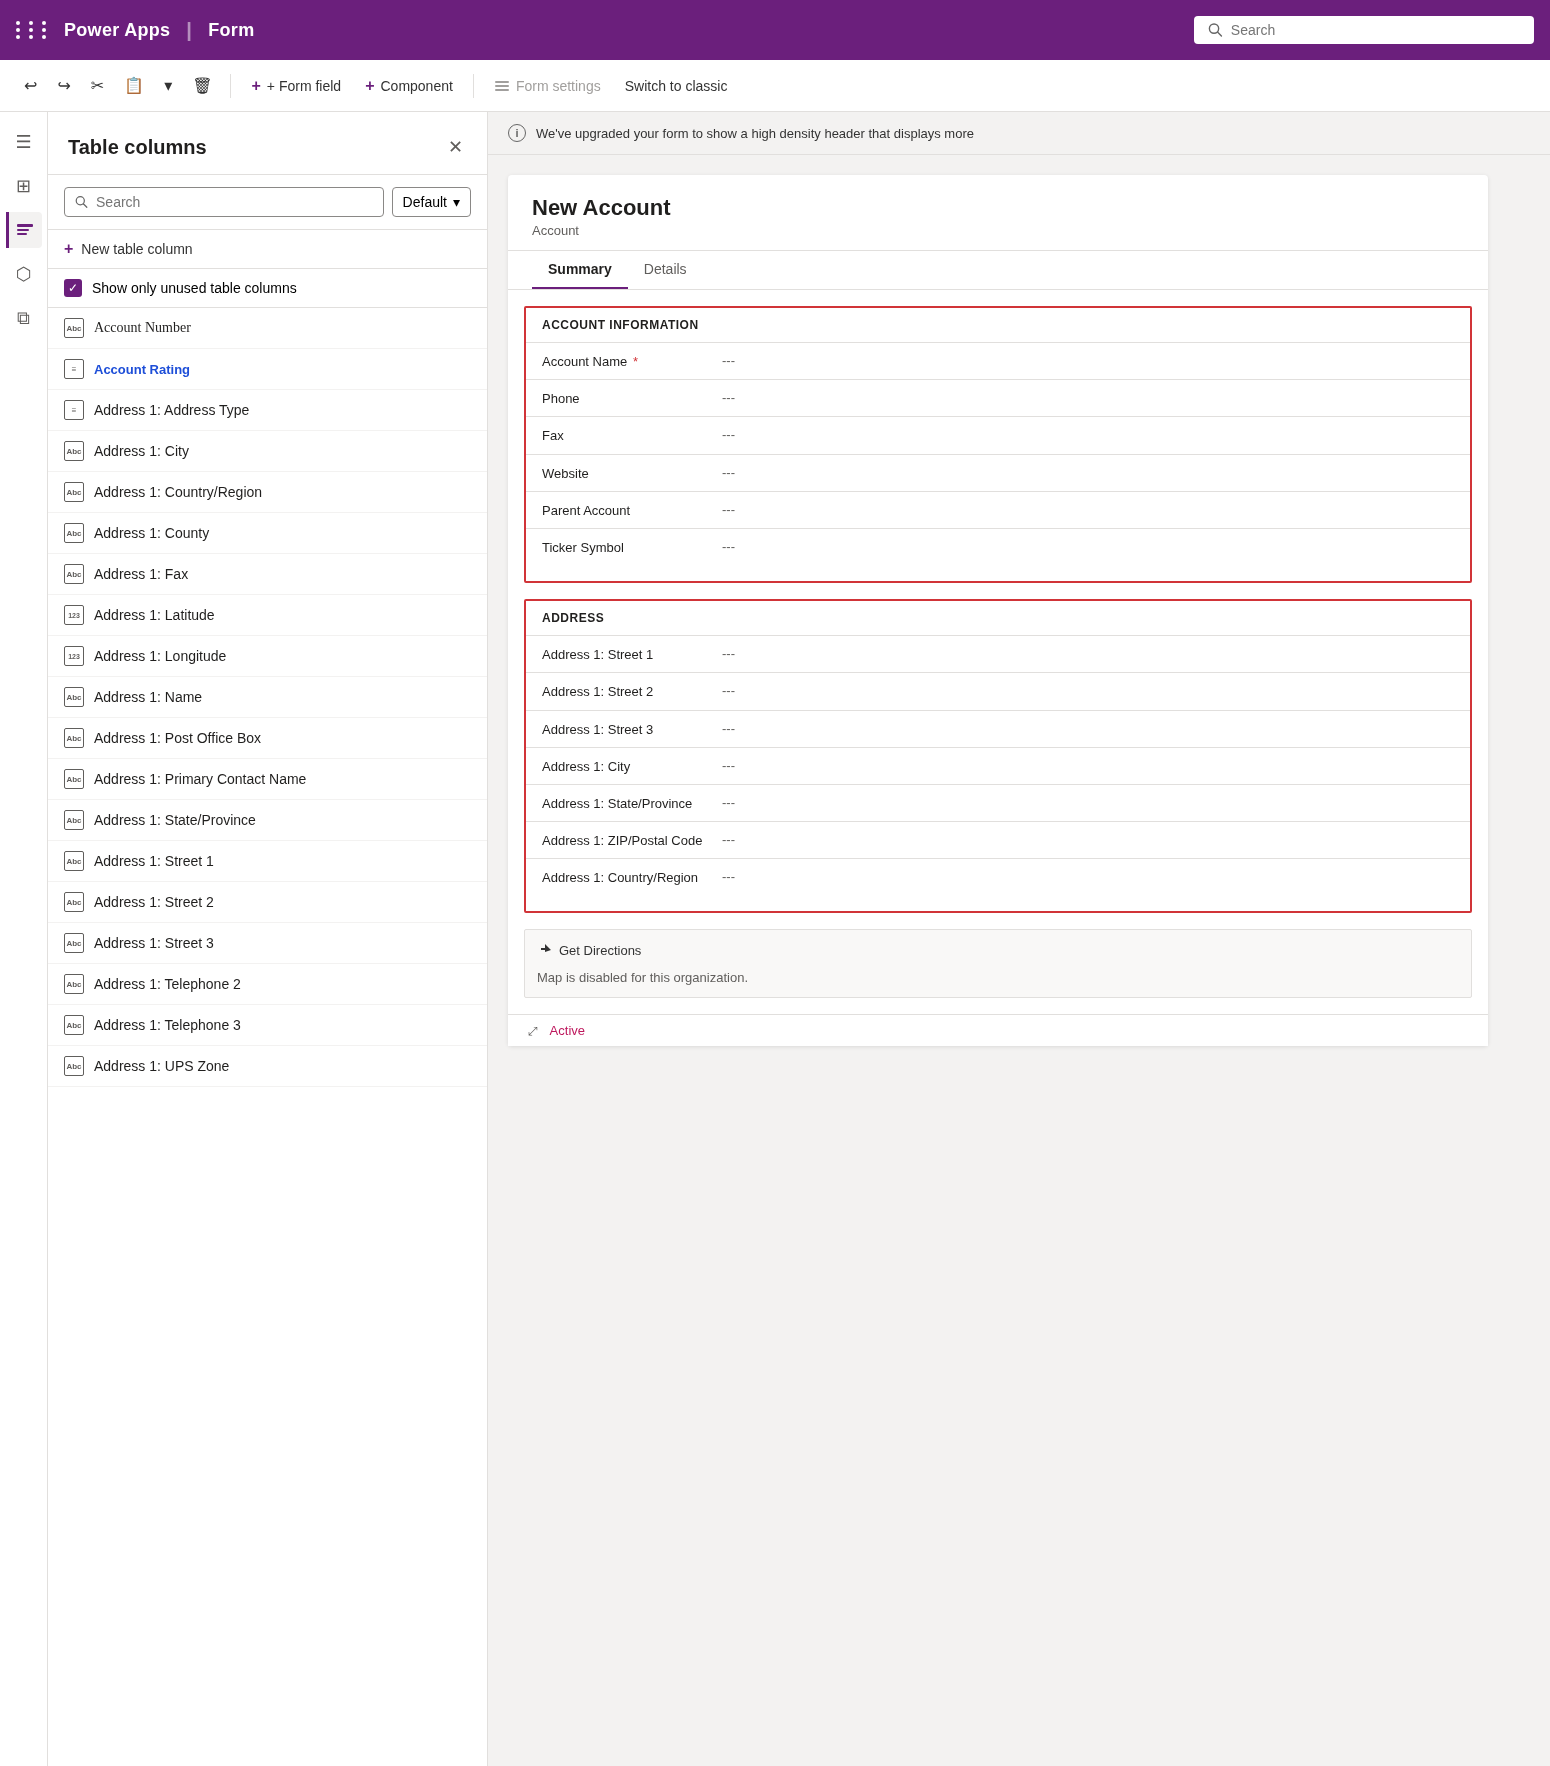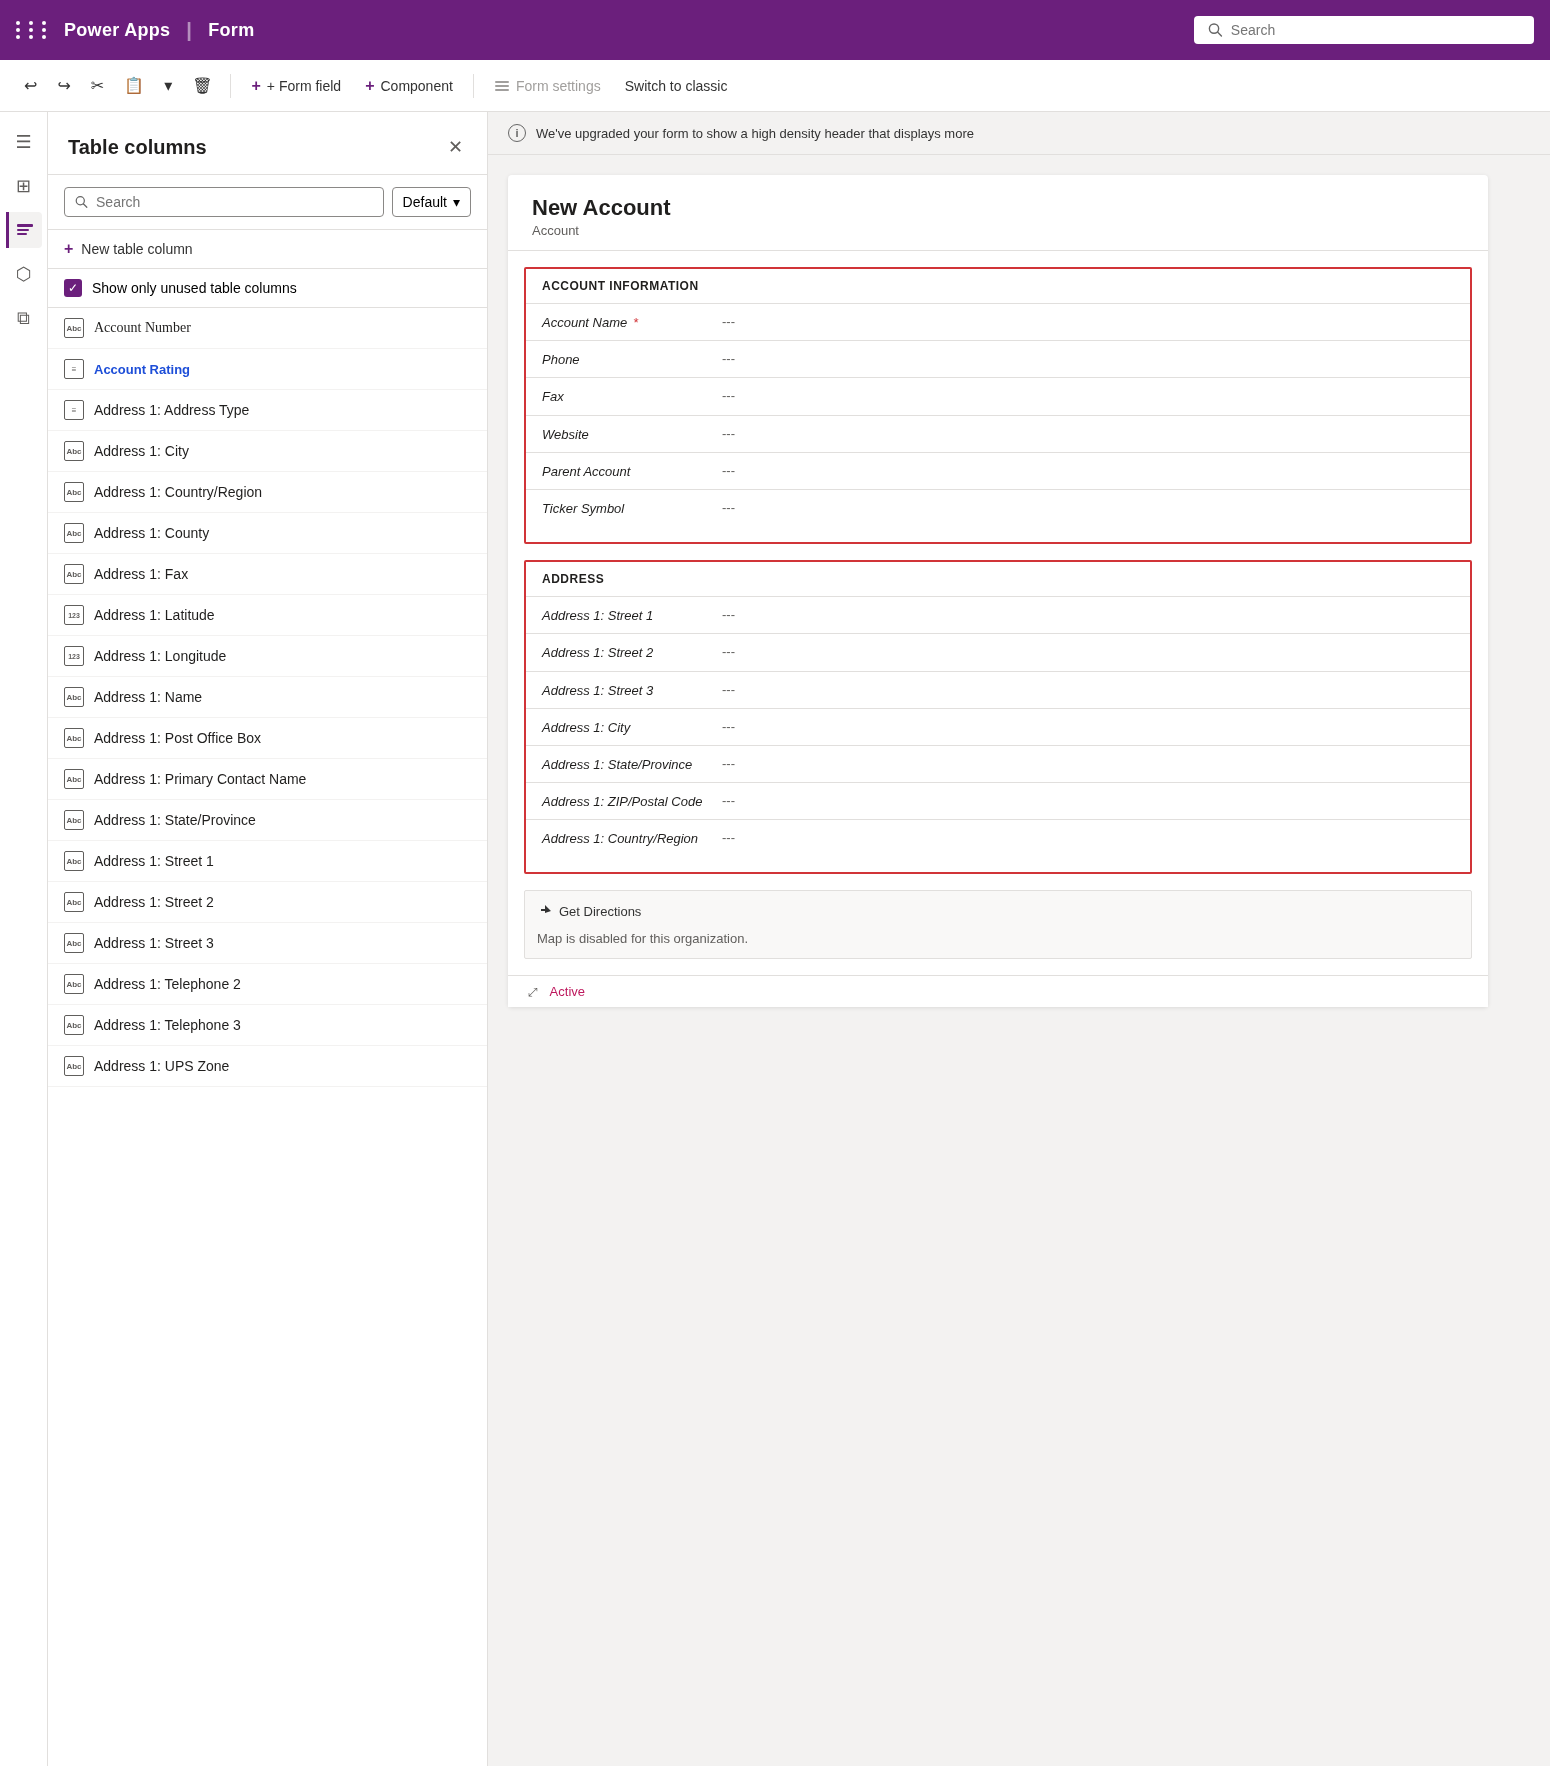--- a/index.html
+++ b/index.html
@@ -346,21 +346,20 @@
       padding: 8px 16px;
     }
     .section-row:first-of-type { border-top: 1px solid #e1dfdd; }
     .field-label {
       width: 180px;
       flex-shrink: 0;
       font-size: 13px;
       color: #201f1e;
       padding-top: 2px;
       line-height: 1.4;
-      font-style: italic;
     }
     .field-required {
       color: #d13438;
       margin-left: 2px;
     }
     .field-value {
       flex: 1;
       font-size: 13px;
       color: #605e5c;
       padding-top: 2px;
@@ -608,20 +607,24 @@
     </div>
 
     <div class="form-area">
       <div class="form-card">
 
         <div class="form-header">
           <div class="form-account-name">New Account</div>
           <div class="form-account-sub">Account</div>
         </div>
 
+        <div class="form-tabs">
+          <div class="form-tab active">Summary</div>
+          <div class="form-tab">Details</div>
+        </div>
 
         <div class="form-body">
 
           <div class="form-section">
             <div class="section-header">ACCOUNT INFORMATION</div>
             <div class="section-row">
               <div class="field-label">Account Name<span class="field-required"> *</span></div>
               <div class="field-value">---</div>
             </div>
             <div class="section-row">

